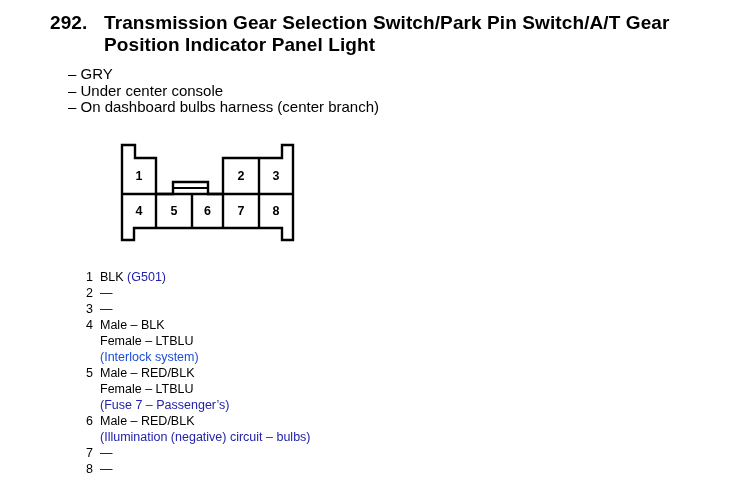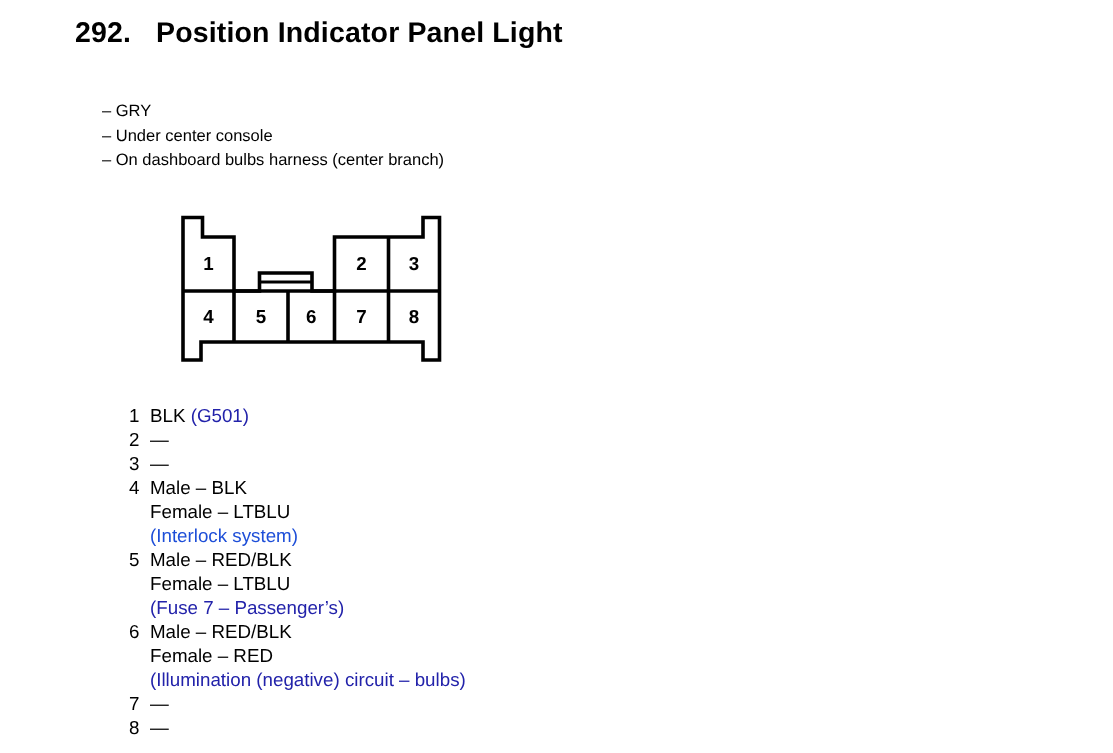--- a/index.html
+++ b/index.html
@@ -27,21 +27,21 @@
     margin-left: 36px;
   }
   .heading .item-num {
     width: 54px;
     flex: none;
   }
   .notes {
     position: absolute;
     left: 68px;
     top: 66px;
-    font-size: 11px;
+    font-size: 15px;
     line-height: 16.5px;
   }
   .connector-wrap {
     position: absolute;
     left: 115px;
     top: 138px;
     width: 190px;
     height: 110px;
   }
   .connector-wrap svg {
@@ -76,20 +76,21 @@
     text-anchor: middle;
     fill: #000;
   }
 </style>
 </head>
 <body>
 
 <div class="heading">
   <div class="item-num">292.</div>
   <div>
+    <div>Transmission Gear Selection Switch/Park Pin Switch/A/T Gear</div>
     <div>Position Indicator Panel Light</div>
   </div>
 </div>
 
 <div class="notes">
   <div>– GRY</div>
   <div>– Under center console</div>
   <div>– On dashboard bulbs harness (center branch)</div>
 </div>
 
@@ -157,24 +158,20 @@
     <div class="pin-row">
       <span class="pin-num"></span>
       <span class="pin-text"><span class="seg-blue" style="color: rgb(34, 34, 170);">(Fuse 7 – Passenger’s)</span></span>
     </div>
     <div class="pin-row">
       <span class="pin-num">6</span>
       <span class="pin-text"><span class="seg-black">Male – RED/BLK</span></span>
     </div>
     <div class="pin-row">
       <span class="pin-num"></span>
-      <span class="pin-text"><span class="seg-black">Female – RED</span></span>
-    </div>
-    <div class="pin-row">
-      <span class="pin-num"></span>
       <span class="pin-text"><span class="seg-blue" style="color: rgb(34, 34, 170); text-align: center;">(Illumination (negative) circuit – bulbs)</span></span>
     </div>
     <div class="pin-row">
       <span class="pin-num">7</span>
       <span class="pin-text"><span class="seg-black">—</span></span>
     </div>
     <div class="pin-row">
       <span class="pin-num">8</span>
       <span class="pin-text"><span class="seg-black">—</span></span>
     </div>

